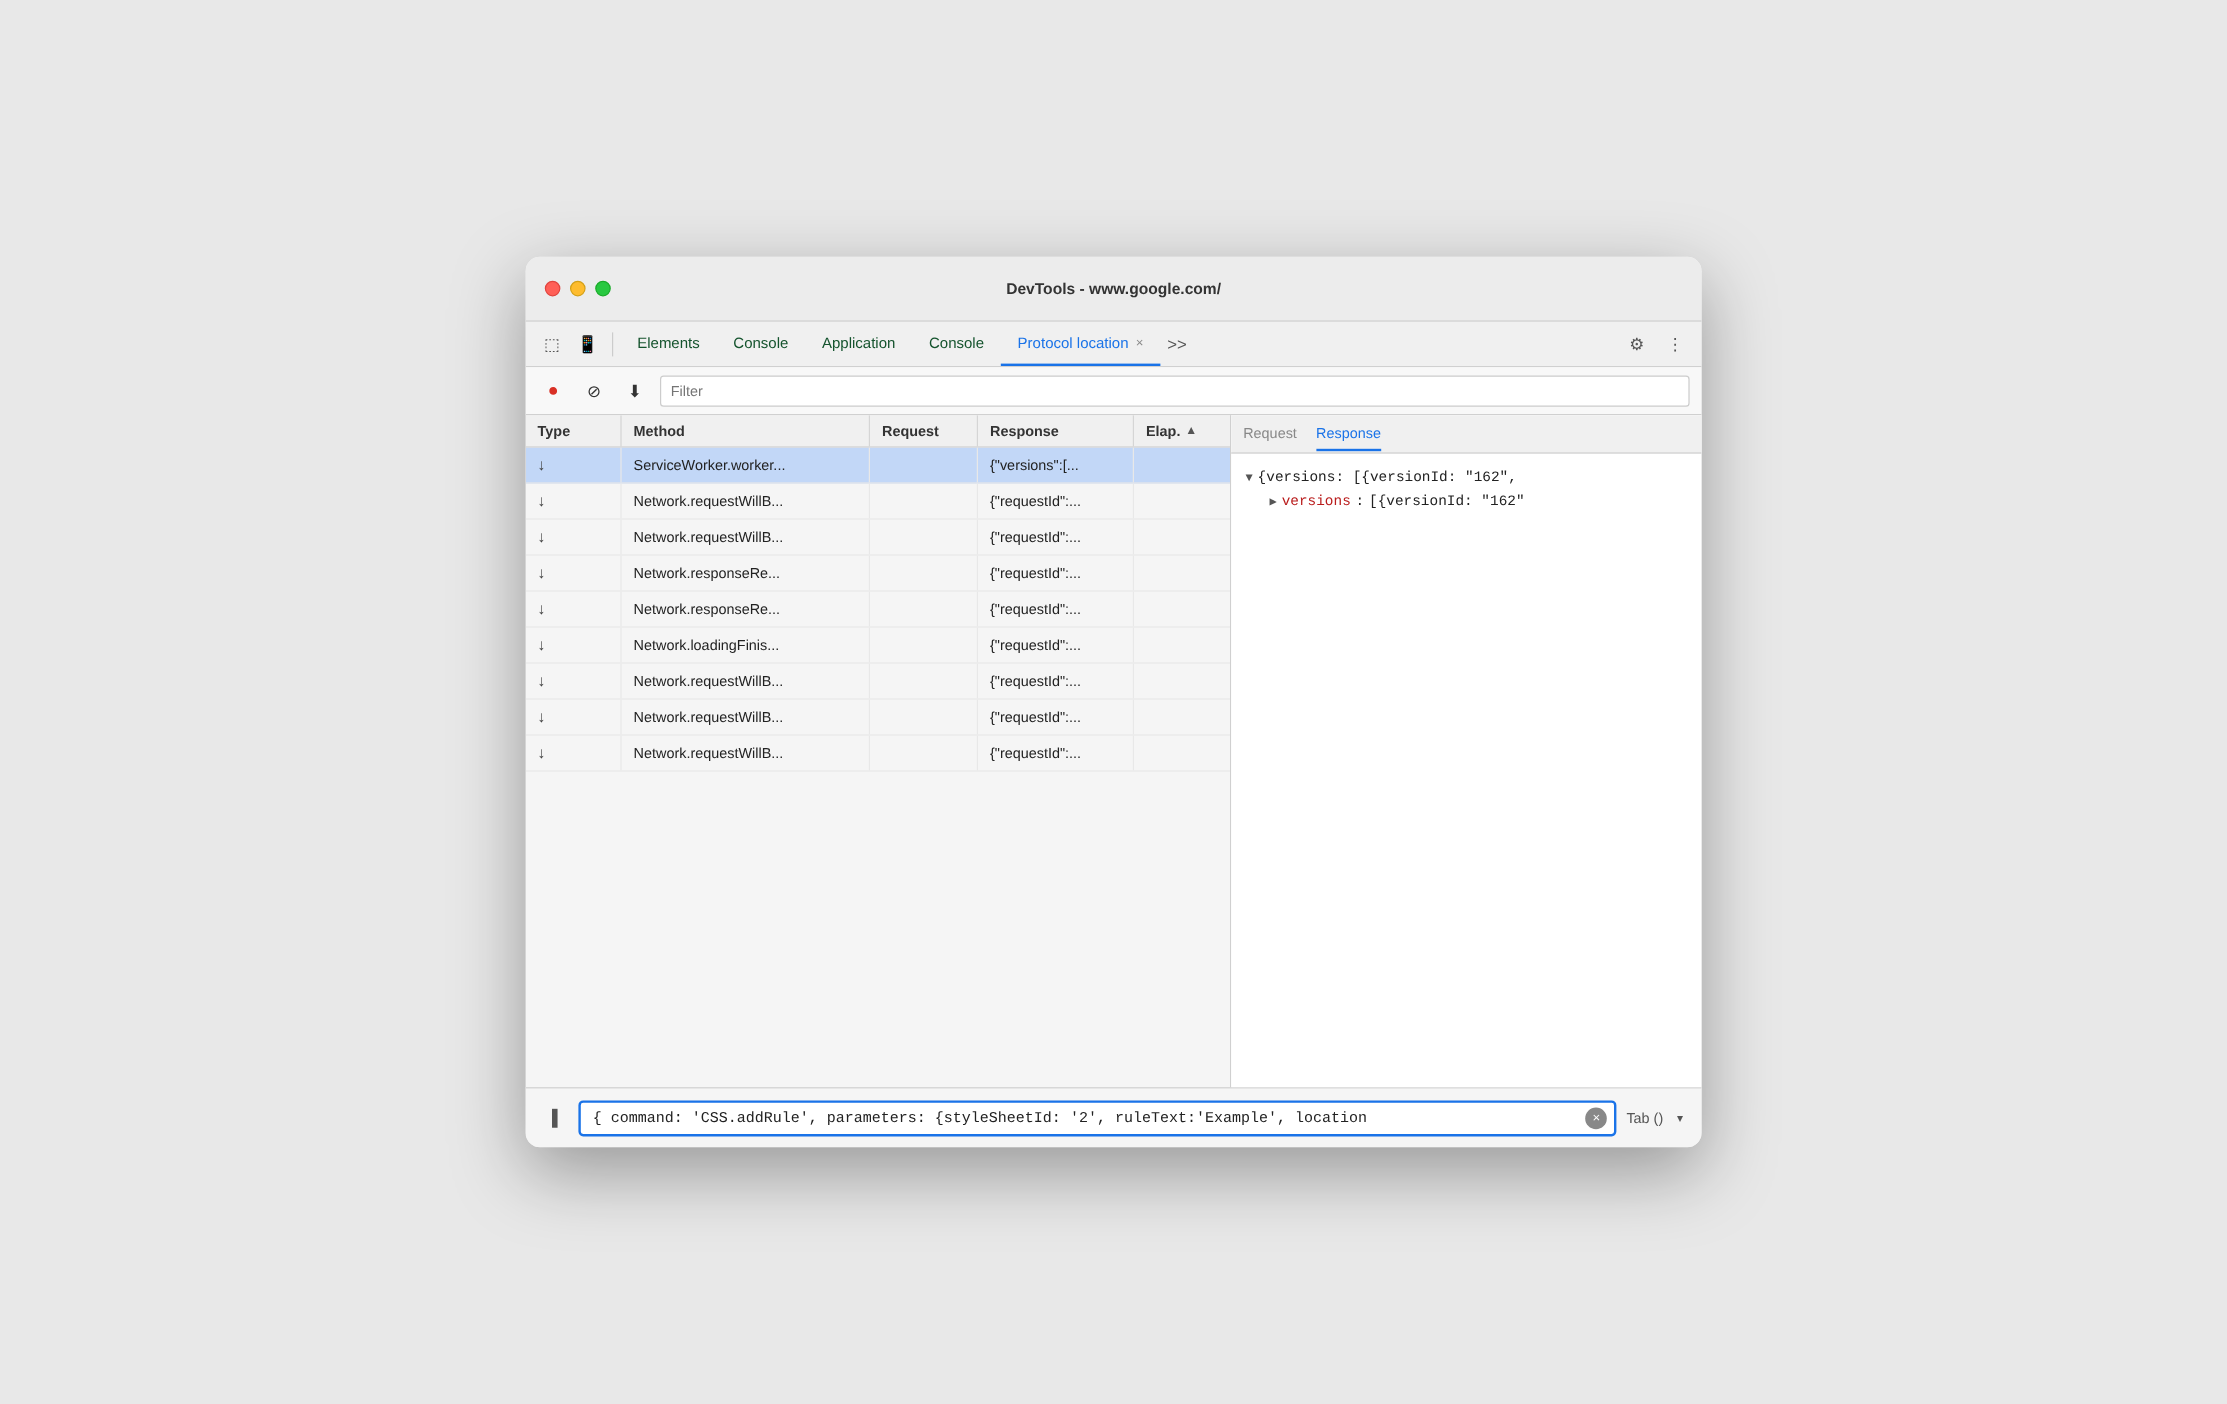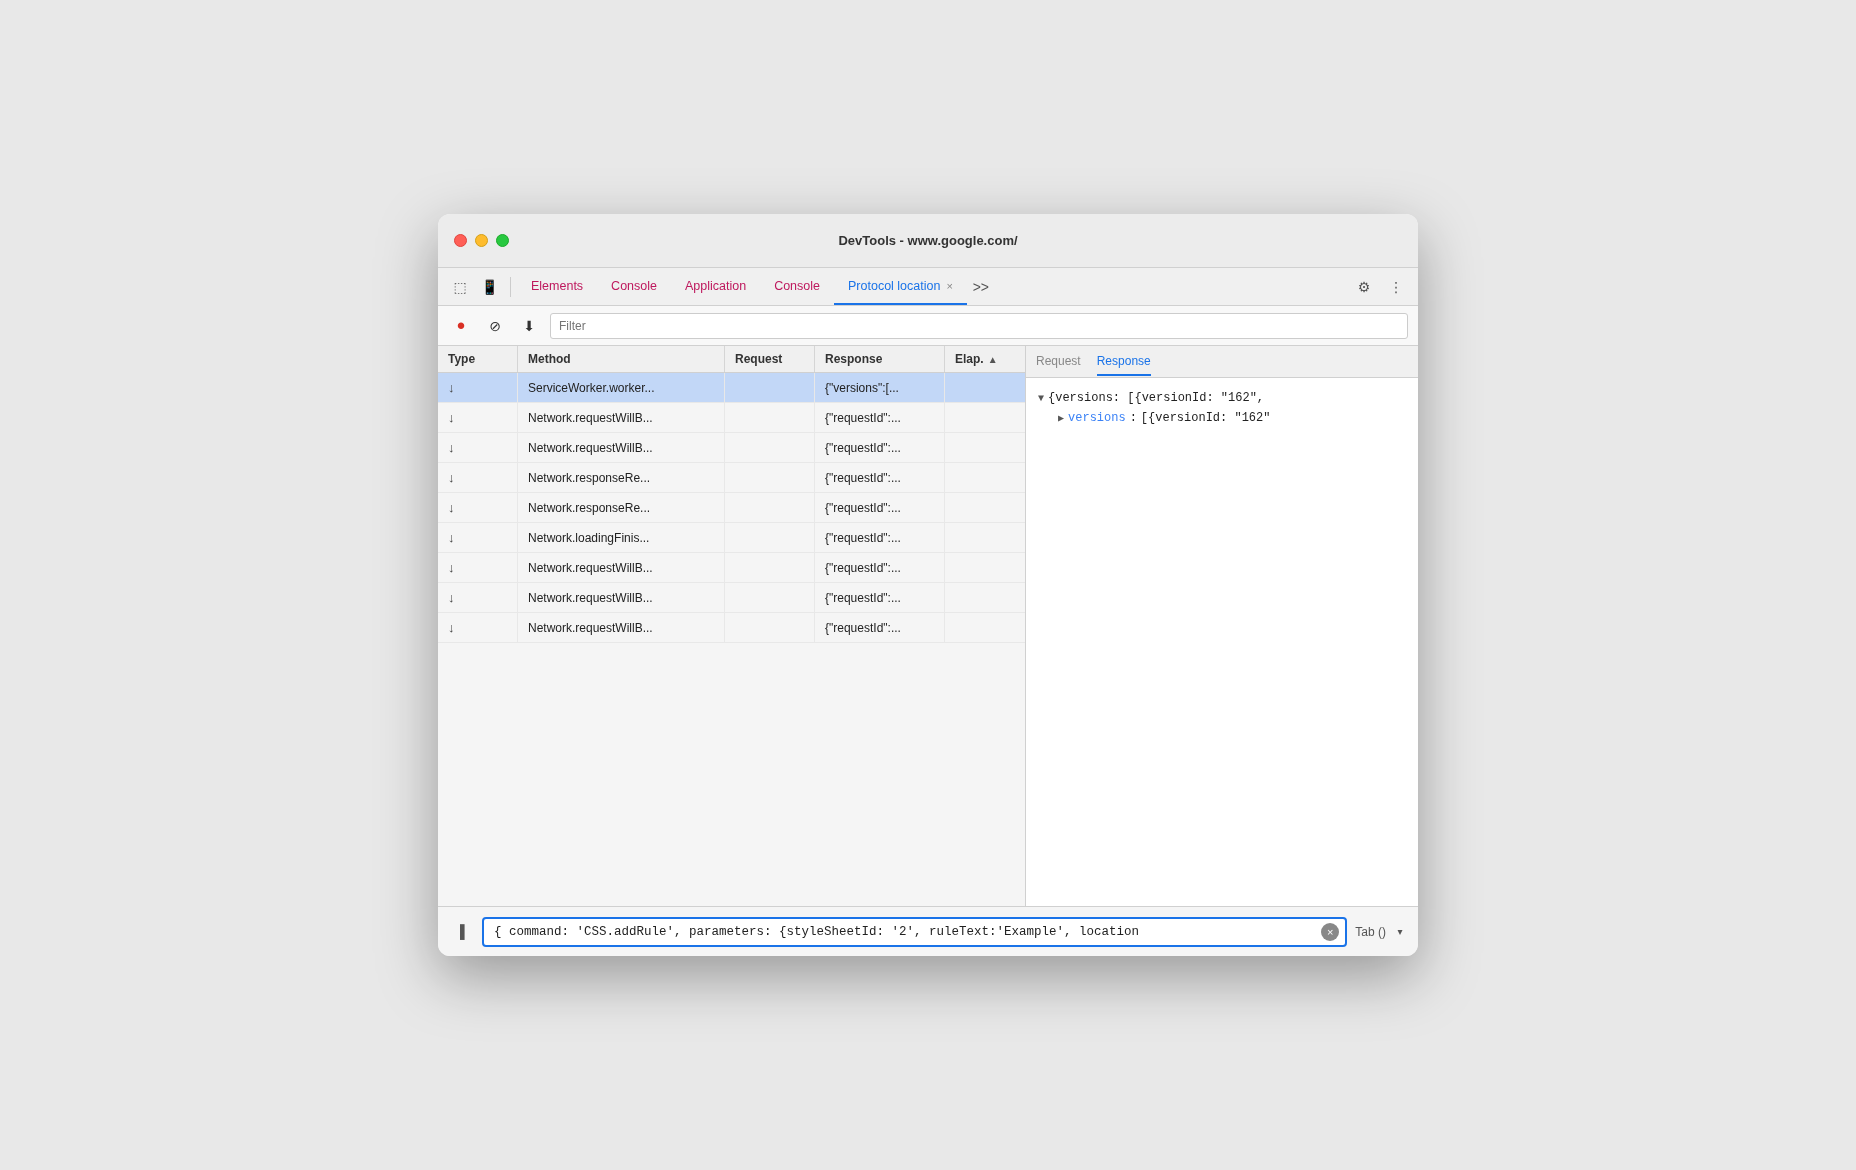--- a/index.html
+++ b/index.html
@@ -96,21 +96,21 @@
       flex: 1;
       height: 100%;
     }
 
     .tab-item {
       padding: 0 14px;
       height: 100%;
       display: flex;
       align-items: center;
       font-size: 12.5px;
-      color: #be185d;
+      color: #14532d;
       cursor: pointer;
       border-bottom: 2px solid transparent;
       white-space: nowrap;
     }
     .tab-item.active {
       color: #1a73e8;
       border-bottom: 2px solid #1a73e8;
     }
 
     .tab-close {
@@ -282,21 +282,21 @@
 
     .expand-arrow {
       cursor: pointer;
       color: #555;
       font-size: 10px;
     }
     .expand-arrow.expanded::before { content: '▼'; }
     .expand-arrow.collapsed::before { content: '▶'; }
 
     .json-key {
-      color: #3b82f6;
+      color: #b91c1c;
     }
     .json-value {
       color: #222;
     }
 
     
     .bottom-bar {
       border-top: 1px solid #d0d0d0;
       background: #f5f5f5;
       height: 50px;

